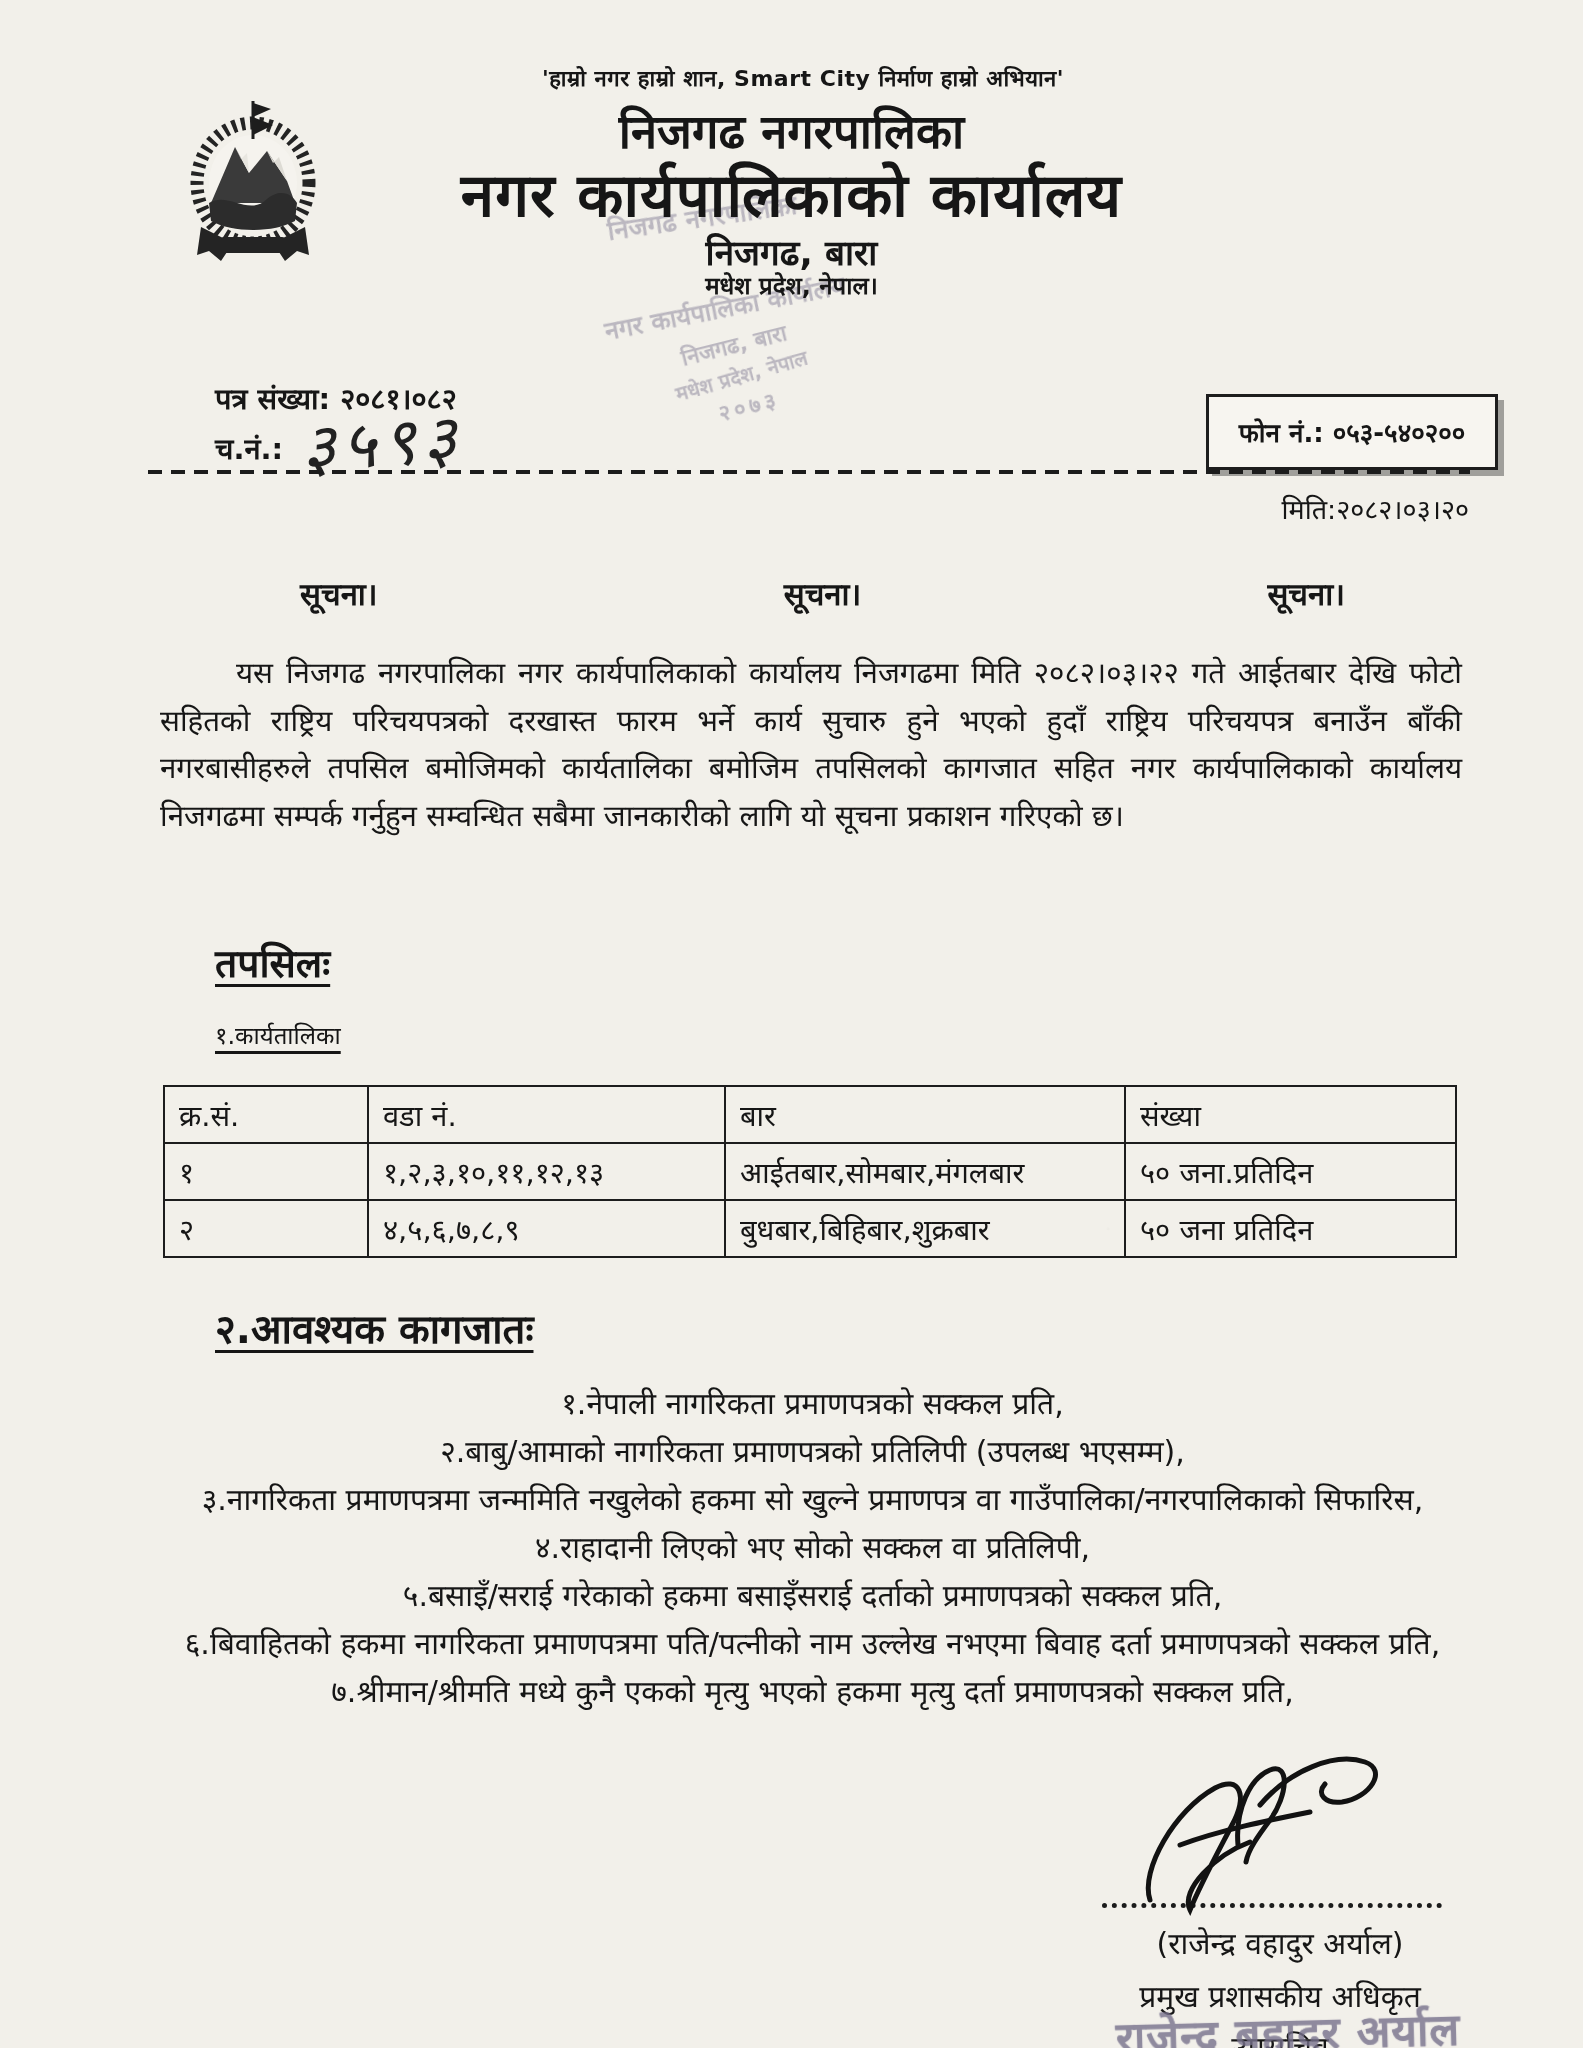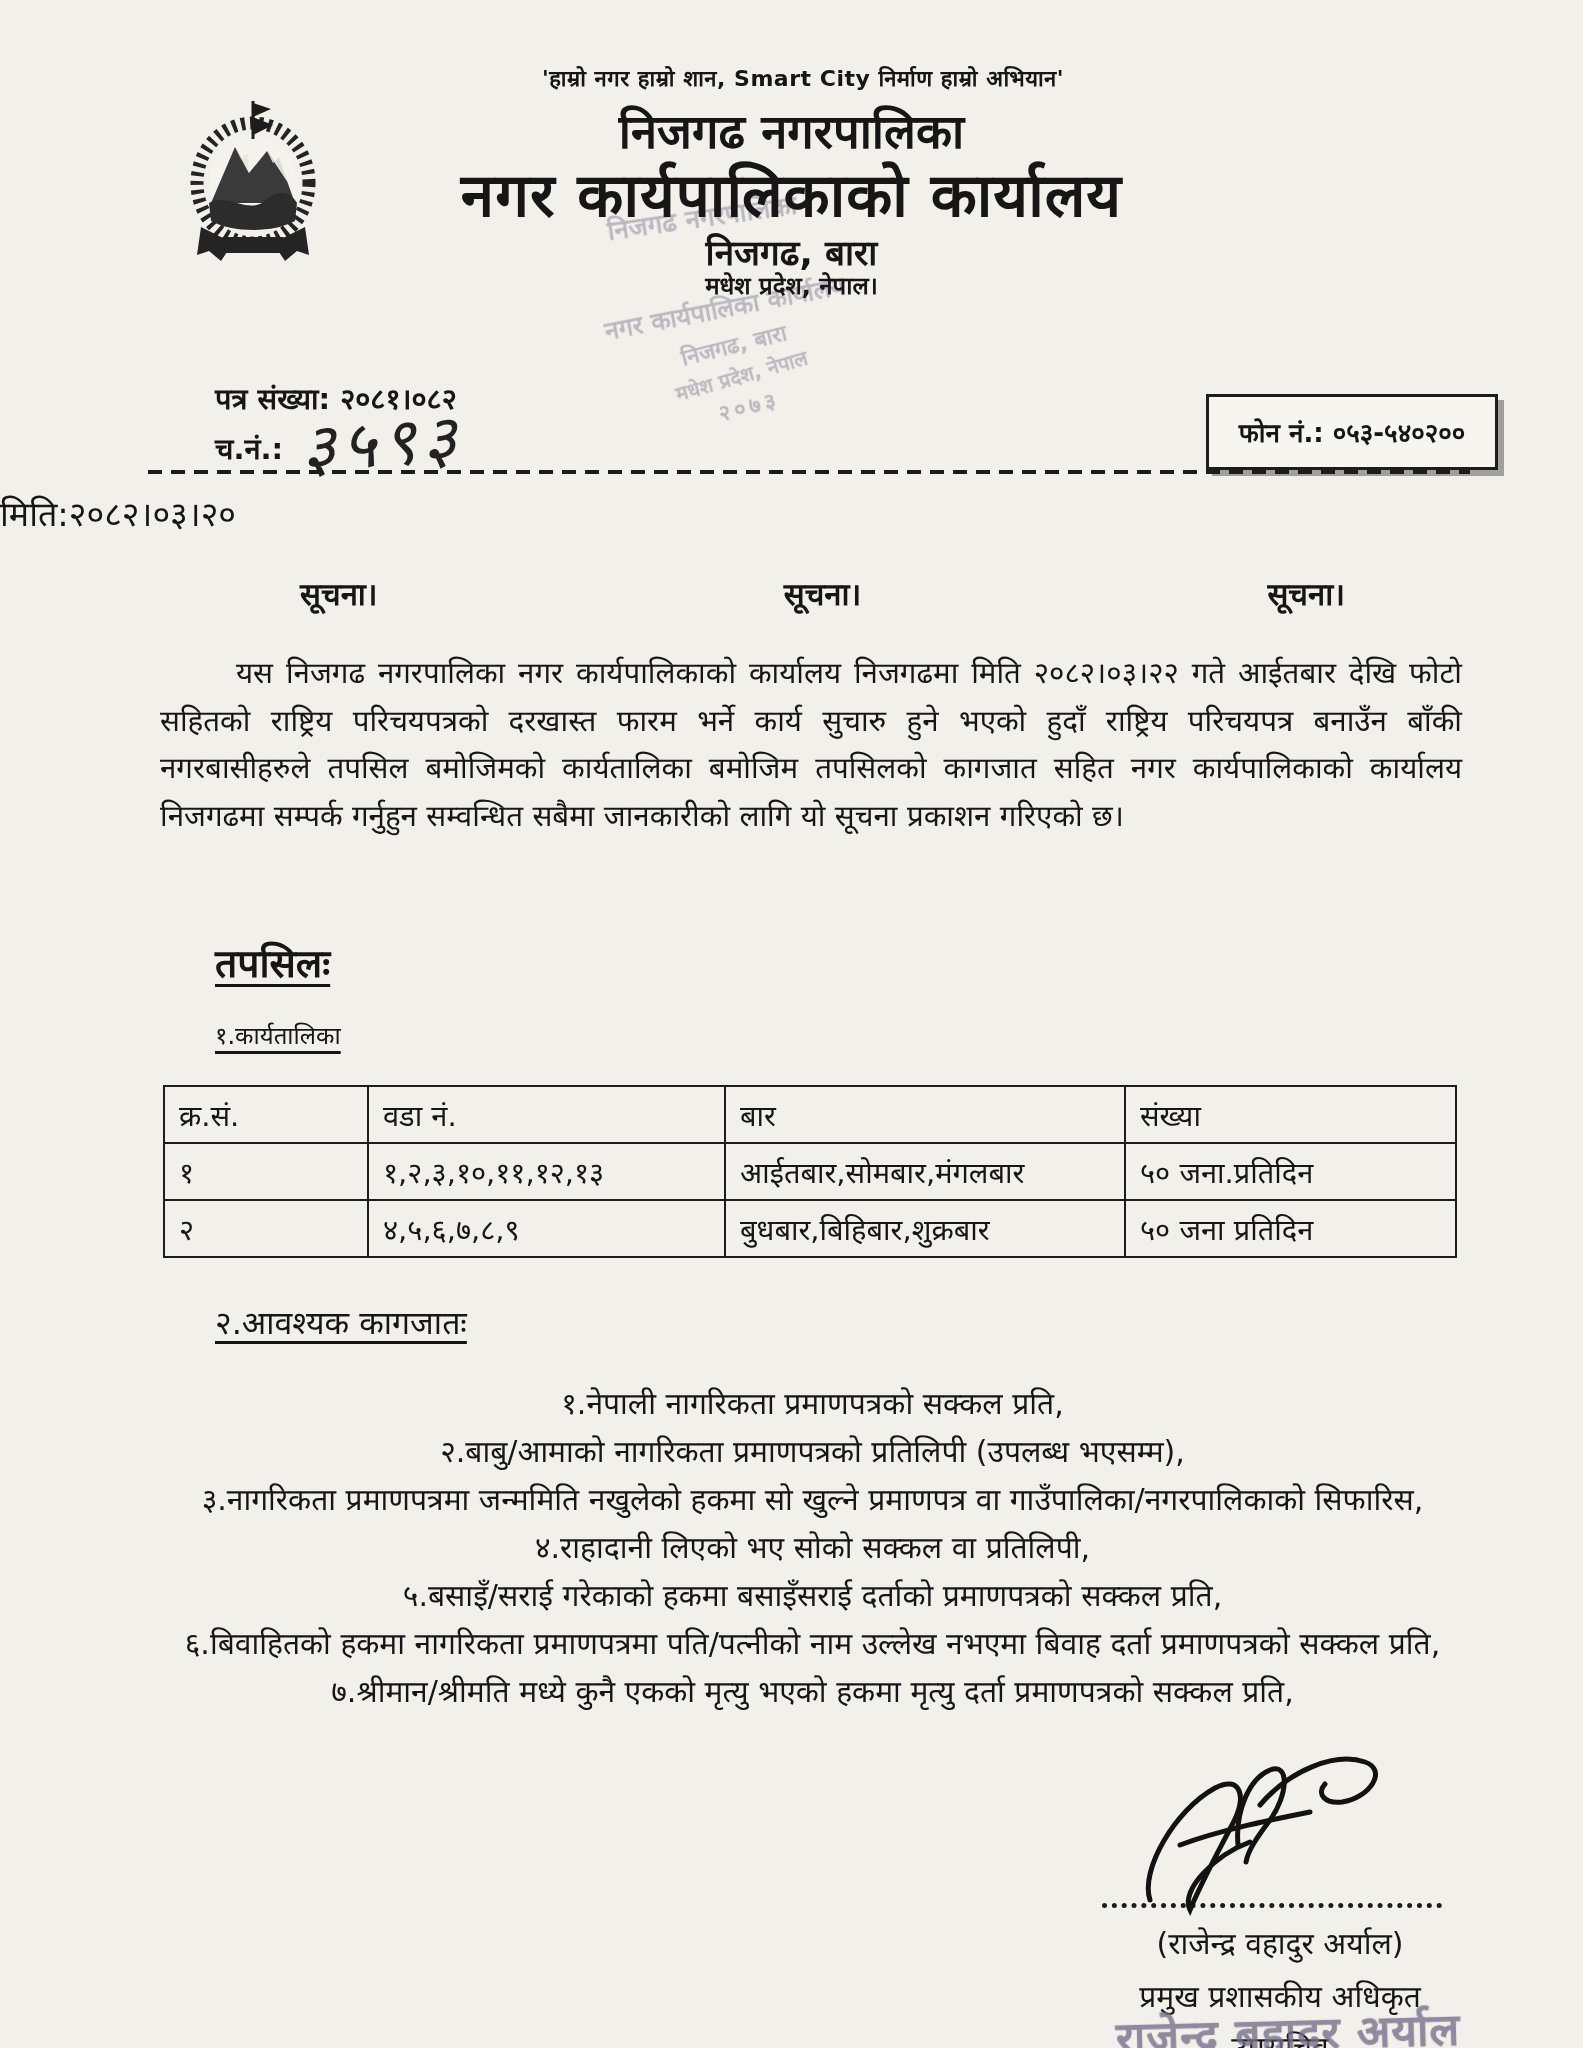--- a/index.html
+++ b/index.html
@@ -34,38 +34,38 @@
               transform:rotate(-4deg); letter-spacing:6px; color:#222; }
 
   .phonebox { top:394px; left:1206px; width:292px; height:76px; border:3px solid #1d1d1d;
               background:#f7f5f0; box-shadow:6px 6px 0 rgba(60,60,60,.45);
               display:flex; align-items:center; justify-content:center;
               font-size:26px; font-weight:bold; }
 
   .dashrule { top:470px; left:148px; width:1322px; height:4px;
               background:repeating-linear-gradient(90deg,#1c1c1c 0 14px,transparent 14px 23px); }
 
-  .dateline { top:490px; left:0; width:1455px; text-align:left; font-size:34px; }
+  .dateline { top:490px; left:14px; width:1455px; text-align:right; font-size:27px; }
 
   .noticerow { top:572px; left:300px; width:1045px; display:flex; justify-content:space-between;
                font-size:31px; font-weight:bold;gap:12px; }
 
   .bodypara { top:650px; left:160px; width:1302px; font-size:29.5px; line-height:47.5px;
               text-align:justify; text-indent:76px; }
 
   .h-underline { text-decoration:underline; text-underline-offset:7px; text-decoration-thickness:2.5px; }
   .tapasil { top:935px;  left:215px; font-size:39px; font-weight:bold; }
   .sched   { top:1018px; left:215px; font-size:24px; font-weight:normal; }
 
   table.sch { position:absolute; top:1085px; left:163px; width:1292px; border-collapse:collapse;
               font-size:29px; table-layout:fixed; }
   table.sch th, table.sch td { border:2.5px solid #1d1d1d; text-align:left; padding:8px 14px; height:50px; font-weight:normal; }
   table.sch col.c1{width:204px;} table.sch col.c2{width:357px;} table.sch col.c3{width:400px;} table.sch col.c4{width:331px;}
 
-  .docshead { top:1300px; left:215px; font-size:32px; font-weight:normal; }
+  .docshead { top:1300px; left:215px; font-size:40px; font-weight:bold; }
   .doclist  { top:1380px; left:160px; width:1305px; font-size:30px; line-height:48px; }
   .doclist div { margin:0;text-align:center; }
 
   .sigwrap  { top:1755px; left:1090px; width:380px; text-align:center; }
   .sig-svg  { position:absolute; left:30px; top:-5px; }
   .dotline  { margin-top:148px; border-top:5px dotted #1c1c1c; width:340px; margin-left:12px; }
   .signame  { margin-top:14px; font-size:30px; }
   .sigtitle { margin-top:12px; font-size:30px; }
   .sigpost  { margin-top:10px; font-size:30px; }
 

